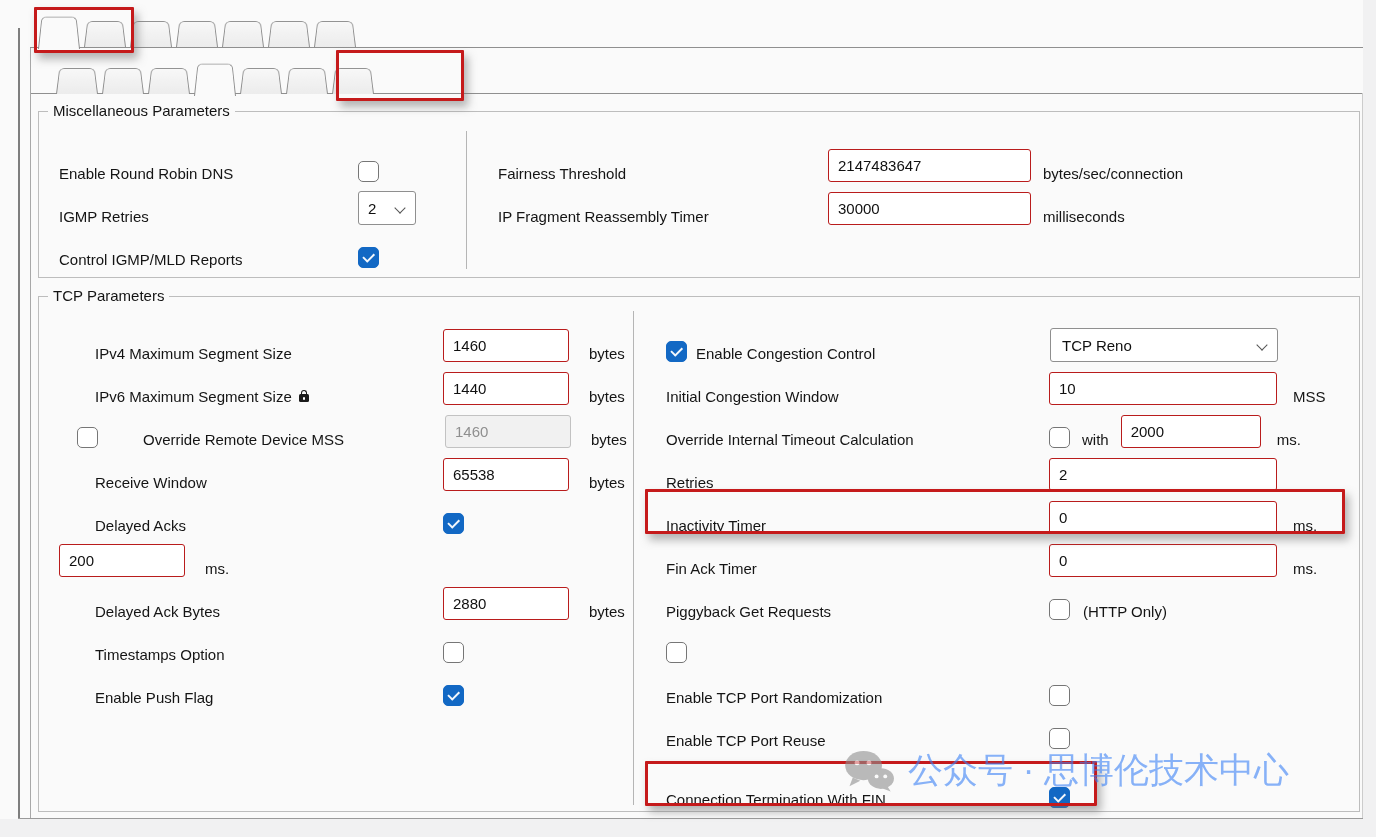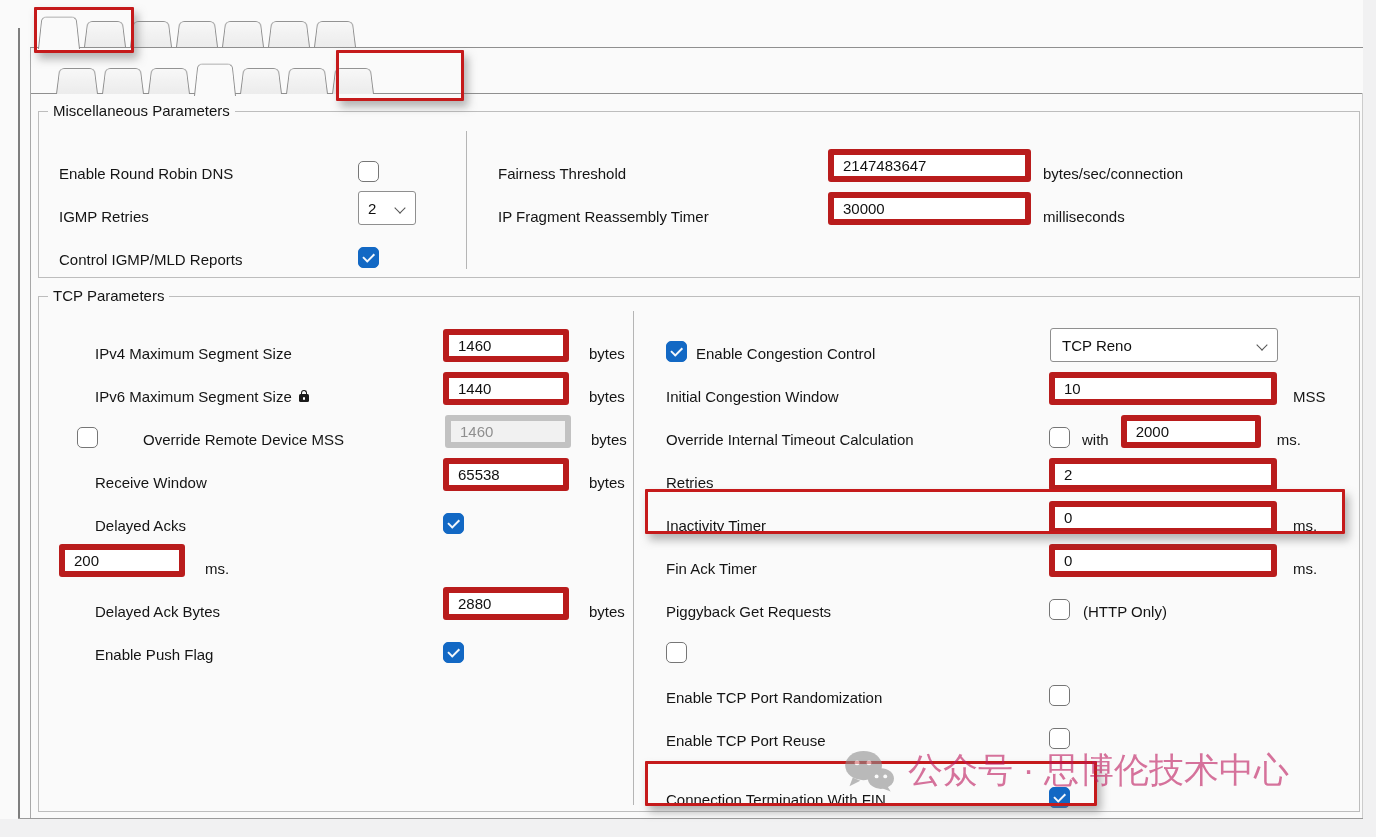--- a/index.html
+++ b/index.html
@@ -50,21 +50,21 @@
   .lblL { width:348px;margin-left:36px; }  .lblR { width:383px; }
   .lblL.after-cb { width:302px; } .lblR.after-cb { width:354px; }
   .indent { padding-left:18px; }
   .unit { margin-left:20px; white-space:nowrap; }
   .unitR { margin-left:16px; white-space:nowrap; }
   .unitM { margin-left:12px; white-space:nowrap; }
   .note { margin-left:13px; white-space:nowrap; }
   .withlbl { margin:0 12px; white-space:nowrap; }
 
   
-  .inp { height:33px; border:6px solid #b91c1c; border-radius:3px; background:#fff; color:#101010;
+  .inp { height:33px; border:1px solid #b91c1c; border-radius:3px; background:#fff; color:#101010;
          padding:0 9px; font-family:"Liberation Sans","DejaVu Sans",sans-serif; font-size:15px; }
   .w-left{ width:126px; } .w-right{ width:228px; } .w-misc{ width:203px; } .w-with{ width:140px; }
   .inp.dis { background:#f1f1f1; color:#8f8f8f; border-color:#c2c2c2; }
 
   
   .cb { position:relative; flex:none; width:21px; height:21px; border:1.6px solid #767676; border-radius:5px; background:#fff; }
   .cb.on { background:#1268c4; border-color:#1268c4; }
   .cb.on::after { content:""; position:absolute; left:4px; top:5px; width:9px; height:4.5px;
                   border-left:2px solid rgba(255,255,255,.95); border-bottom:2px solid rgba(255,255,255,.95);
                   transform:rotate(-45deg); }
@@ -88,21 +88,21 @@
   
   .rbox { position:absolute; border:3px solid #c51a1b; border-radius:1px; z-index:6;
           box-shadow:4px 6px 8px rgba(110,110,110,.5); pointer-events:none; }
   .rb-client     { left:34px;  top:7px;   width:100px; height:46px; }
   .rb-network    { left:336px; top:50px;  width:128px; height:51px; }
   .rb-inactivity { left:645px; top:489px; width:700px; height:45px; }
   .rb-fin        { left:645px; top:761px; width:452px; height:45px; }
 
   
   .wm { position:absolute; left:843px; top:747px; z-index:7; display:flex; align-items:center; gap:13px;
-        color:#be185d; opacity:.6; font-size:35px; white-space:nowrap; pointer-events:none; }
+        color:#3b82f6; opacity:.6; font-size:35px; white-space:nowrap; pointer-events:none; }
 </style>
 </head>
 <body>
 
 <div class="screen">
 
   <div class="strip-right"></div>
   <div class="strip-bottom"></div>
   <div class="l-vOuter"></div>
   <div class="l-h1"></div>
@@ -226,20 +226,24 @@
         <span class="cb on"></span>
       </div>
       <div class="prow">
         <input class="inp w-left" value="200" style="">
         <span class="unit">ms.</span>
       </div>
       <div class="prow">
         <span class="lbl lblL">Delayed Ack Bytes</span>
         <input class="inp w-left" value="2880" style="">
         <span class="unit">bytes</span>
+      </div>
+      <div class="prow">
+        <span class="lbl lblL">Timestamps Option</span>
+        <span class="cb"></span>
       </div>
       <div class="prow">
         <span class="lbl lblL">Enable Push Flag</span>
         <span class="cb on"></span>
       </div>
     </div>
 
     <div class="col t-right">
       <div class="prow">
         <span class="cb cb-lead on"></span>

